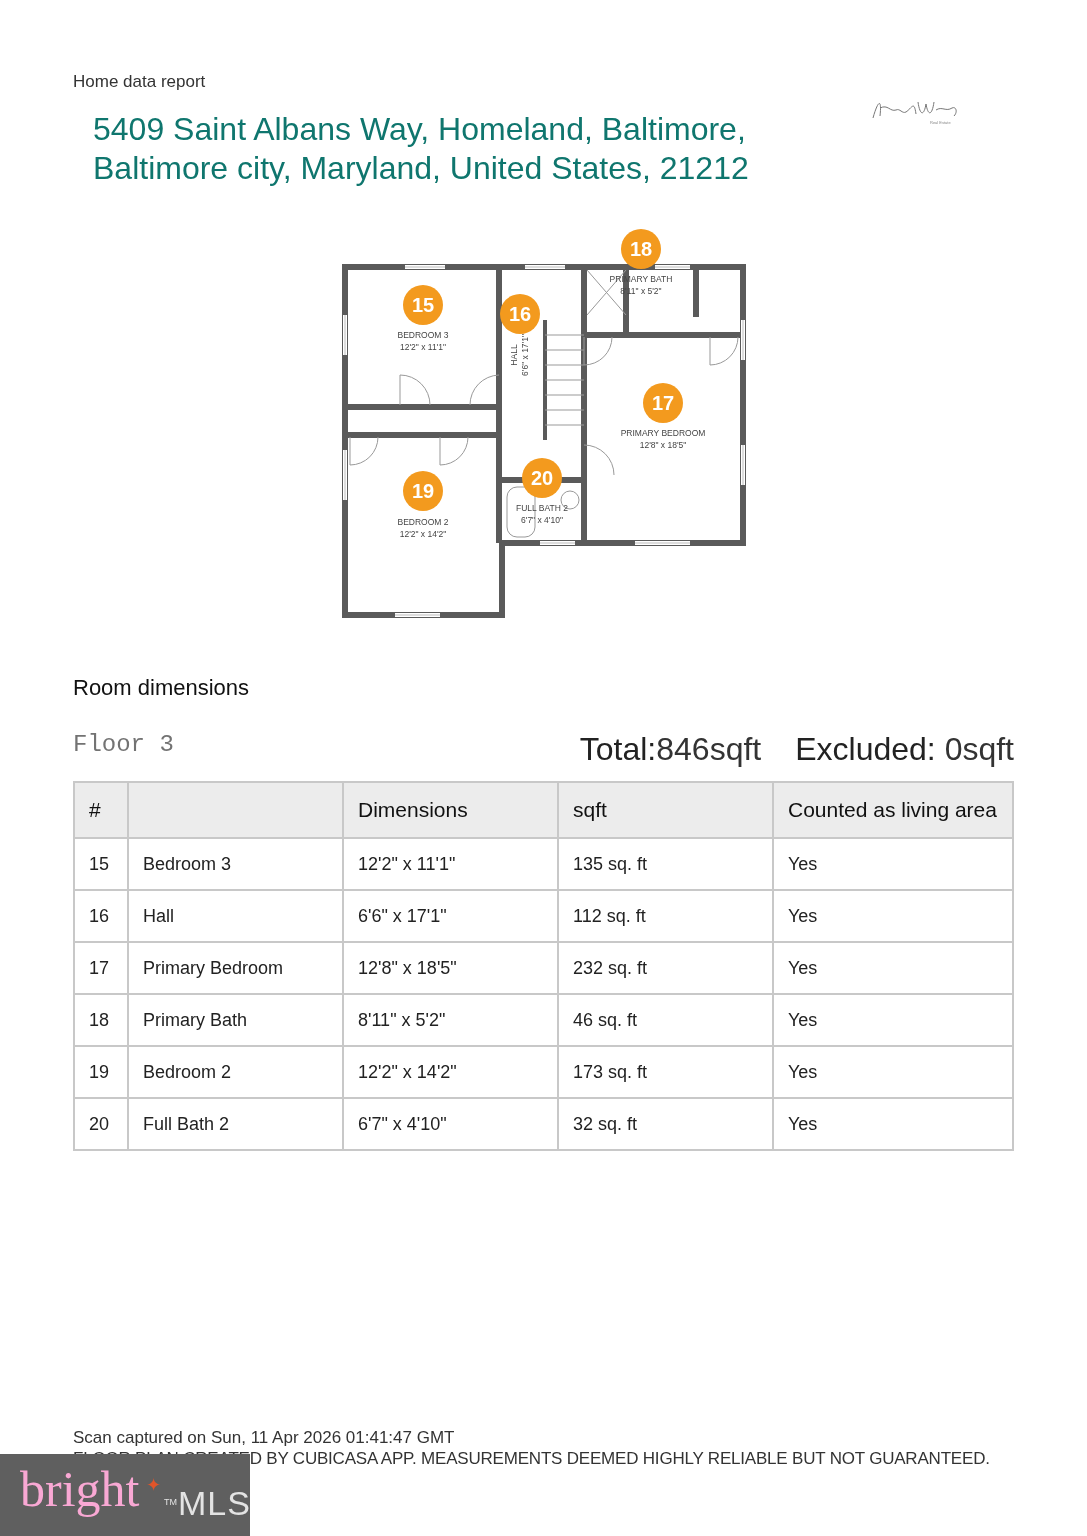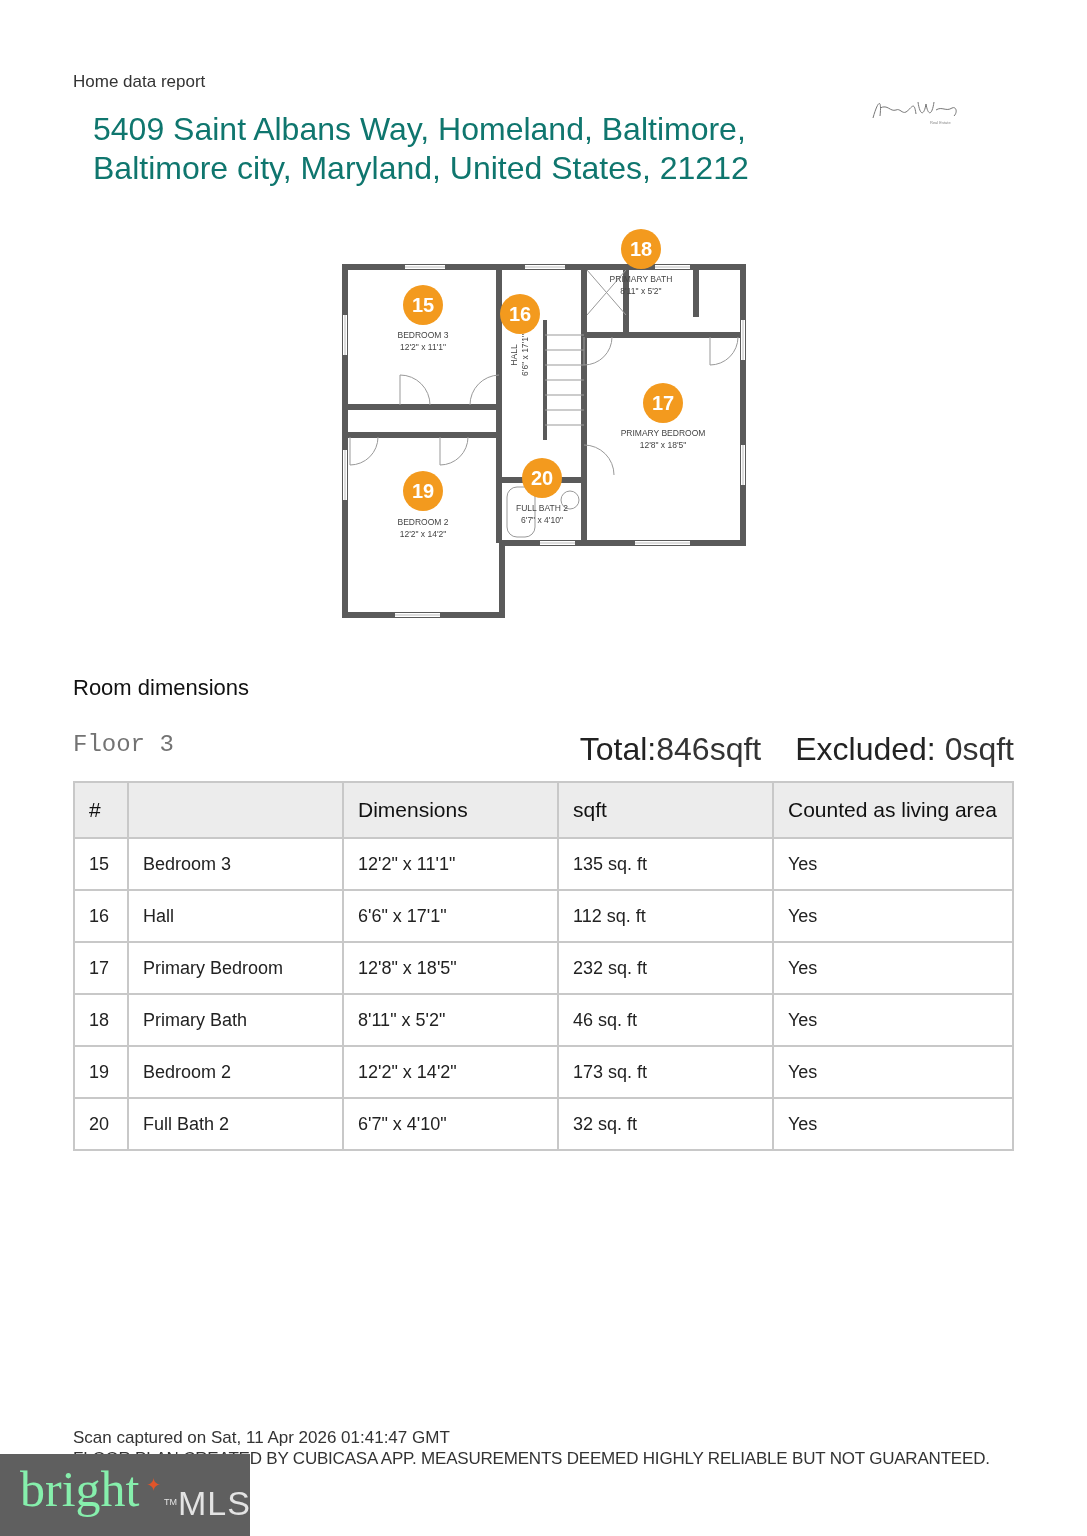--- a/index.html
+++ b/index.html
@@ -15,21 +15,21 @@
   .totals .gap { display: inline-block; width: 34px; }
   .totals b { font-weight: normal; color: #222; }
   table { position: absolute; left: 73px; top: 781px; width: 941px; border-collapse: collapse; font-size: 18px; }
   th, td { border: 2px solid #c8c8c8; text-align: left; padding: 0 14px; height: 50px; }
   th { background: #ececec; font-weight: normal; font-size: 21px; height: 54px; color: #111; }
   td { color: #222; }
   .c0 { width: 24px; } .c1 { width: 185px; } .c2 { width: 185px; } .c3 { width: 185px; }
   .scan { position: absolute; left: 73px; top: 1428px; font-size: 17px; color: #333; }
   .disclaimer { position: absolute; left: 73px; top: 1449px; font-size: 17px; color: #333; letter-spacing: -0.2px; }
   .bright { position: absolute; left: 0; top: 1454px; width: 250px; height: 82px; background: #5f5f5f; }
-  .bright .word { position: absolute; left: 20px; top: 6px; font-family: "Liberation Serif", serif; font-size: 50px; color: #86efac; }
+  .bright .word { position: absolute; left: 20px; top: 6px; font-family: "Liberation Serif", serif; font-size: 50px; color: #f9a8d4; }
   .bright .mls { position: absolute; left: 178px; top: 30px; font-size: 34px; color: #e3e3e3; letter-spacing: 1px; }
   .bright .tm { position: absolute; left: 164px; top: 12px; font-size: 9px; color: #e3e3e3; margin-top: 31px; }
   .bright .star { position: absolute; left: 146px; top: 20px; color: #e0552a; font-size: 18px; }
 </style>
 </head>
 <body>
 
 <div class="subtitle">Home data report</div>
 <div class="address">5409 Saint Albans Way, Homeland, Baltimore, Baltimore city, Maryland, United States, 21212</div>
 
@@ -158,21 +158,21 @@
     <tr>
       <td>20</td>
       <td>Full Bath 2</td>
       <td>6'7" x 4'10"</td>
       <td>32 sq. ft</td>
       <td>Yes</td>
     </tr>
   </tbody>
 </table>
 
-<div class="scan">Scan captured on Sat, 11 Apr 2026 01:41:47 GMT</div>
+<div class="scan">Scan captured on Sun, 11 Apr 2026 01:41:47 GMT</div>
 <div class="disclaimer">FLOOR PLAN CREATED BY CUBICASA APP. MEASUREMENTS DEEMED HIGHLY RELIABLE BUT NOT GUARANTEED.</div>
 
 <div class="bright">
   <span class="word">bright</span>
   <span class="star">✦</span>
   <span class="tm">TM</span>
   <span class="mls">MLS</span>
 </div>
 
 </body></html>

